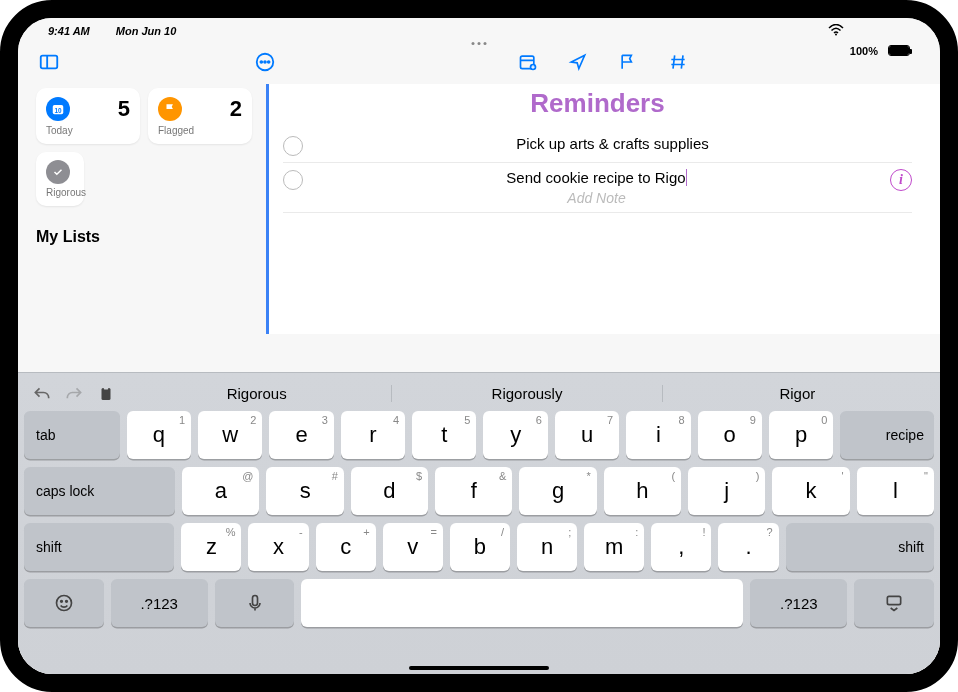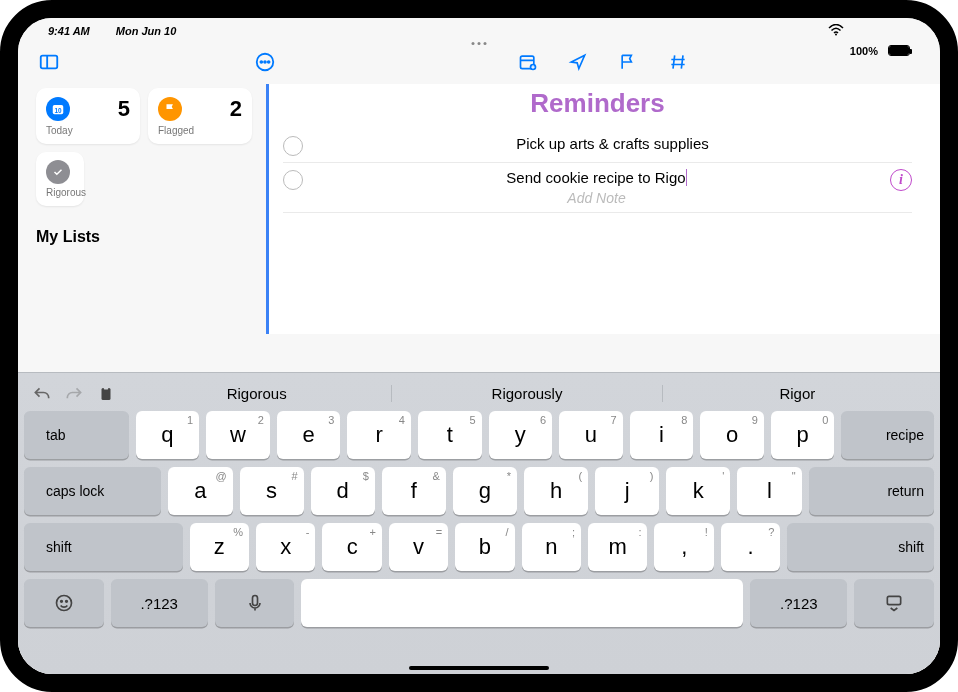--- a/index.html
+++ b/index.html
@@ -76,21 +76,21 @@
 
   .kb-rows { padding: 4px 6px; display: flex; flex-direction: column; gap: 8px; }
   .kb-row { display: flex; gap: 7px; }
   .key {
     background: #fff; border-radius: 6px; height: 48px;
     box-shadow: 0 1.5px 0 rgba(0,0,0,0.25);
     display: flex; align-items: center; justify-content: center;
     font-size: 22px; position: relative; flex: 1;
   }
   .key .sub { position: absolute; top: 3px; right: 6px; font-size: 11px; color: #888; }
-  .key-wide { flex: 1.3; background: #c0c4ca; font-size: 14px; justify-content: flex-start; padding-left: 22px; }
+  .key-wide { flex: 1.3; background: #c0c4ca; font-size: 14px; justify-content: flex-start; padding-left: 12px; }
   .key-wide.right { justify-content: flex-end; padding-right: 10px; padding-left: 0; }
   .key-gray { background: #c0c4ca; }
   .key-space { flex: 5; }
   .key-icon svg { width: 20px; height: 20px; stroke: #444; fill: none; stroke-width: 2; }
 
   .home-ind { position: absolute; bottom: 4px; left: 50%; transform: translateX(-50%); width: 140px; height: 4px; background: #000; border-radius: 3px; }
 </style>
 </head>
 <body>
 
@@ -273,21 +273,20 @@
             <div class="key key-wide key-gray" style="flex: 1.8 1 0%;">caps lock</div>
             <div class="key"><span class="sub">@</span>a</div>
             <div class="key"><span class="sub">#</span>s</div>
             <div class="key"><span class="sub">$</span>d</div>
             <div class="key"><span class="sub">&amp;</span>f</div>
             <div class="key"><span class="sub">*</span>g</div>
             <div class="key"><span class="sub">(</span>h</div>
             <div class="key"><span class="sub">)</span>j</div>
             <div class="key"><span class="sub">'</span>k</div>
             <div class="key"><span class="sub">"</span>l</div>
-            <div class="key key-wide key-gray right" style="flex: 1.8 1 0%;">return</div>
           </div>
           <div class="kb-row">
             <div class="key key-wide key-gray" style="flex: 2.3 1 0%;">shift</div>
             <div class="key"><span class="sub">%</span>z</div>
             <div class="key"><span class="sub">-</span>x</div>
             <div class="key"><span class="sub">+</span>c</div>
             <div class="key"><span class="sub">=</span>v</div>
             <div class="key"><span class="sub">/</span>b</div>
             <div class="key"><span class="sub">;</span>n</div>
             <div class="key"><span class="sub">:</span>m</div>

